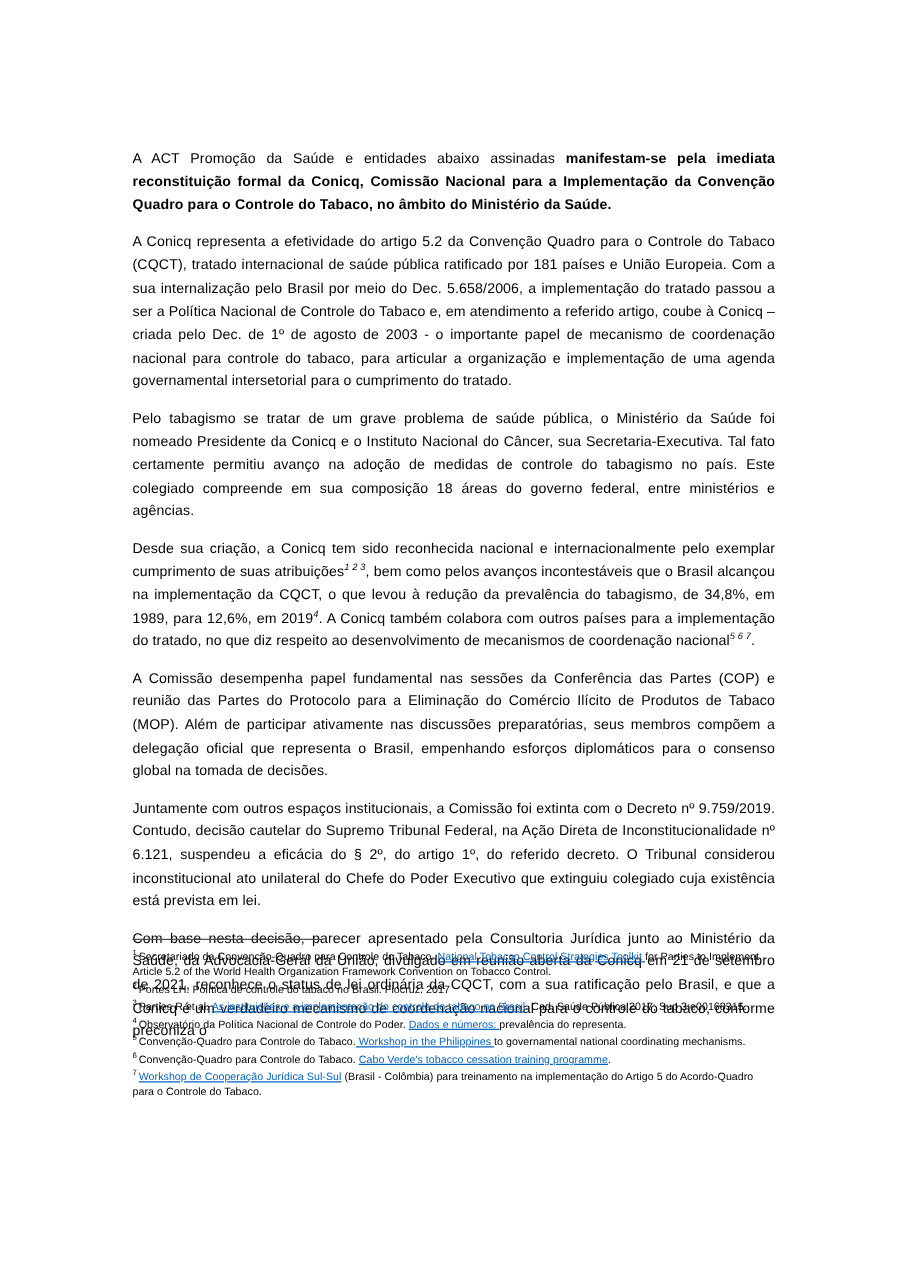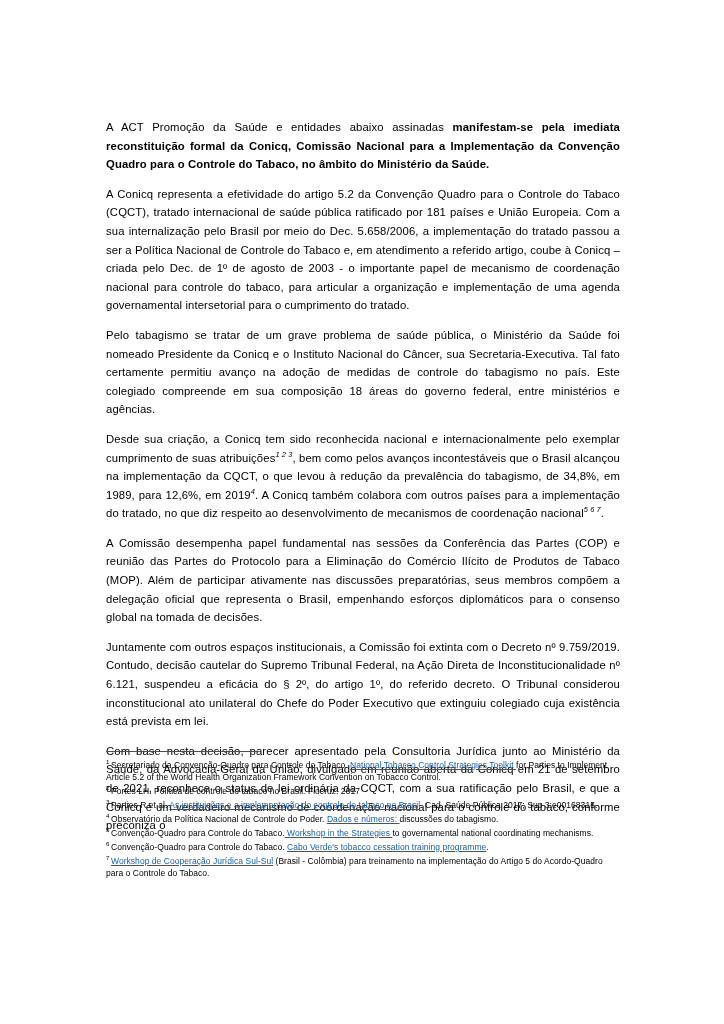--- a/index.html
+++ b/index.html
@@ -103,23 +103,23 @@
   <div id="footnotes">
 
     <div id="fn-rule"></div>
 
     <p class="fn-par"><sup class="fnum">1</sup><span>Secretariado da Convenção-Quadro para Controle do Tabaco. </span><a class="lnk" href="#">National Tobacco Control Strategies  Toolkit </a><span>for Parties to Implement Article 5.2 of the World Health Organization Framework  Convention on Tobacco Control.</span></p>
 
     <p class="fn-par"><sup class="fnum">2</sup><span>Portes LH. Política de controle do tabaco no Brasil. Fiocruz. 2017</span><span></span></p>
 
     <p class="fn-par"><sup class="fnum">3</sup><span>Parties R et al. </span><a class="lnk" href="#">As instituições e a implementação do controle do tabaco no Brasil</a><span>. Cad. Saúde  Pública 2017; Sup 3:e00168315.</span></p>
 
-    <p class="fn-par"><sup class="fnum">4</sup><span>Observatório da Política Nacional de Controle do Poder. </span><a class="lnk" href="#">Dados e números: </a><span>discussões do  tabagismo.</span></p>
+    <p class="fn-par"><sup class="fnum">4</sup><span>Observatório da Política Nacional de Controle do Poder. </span><a class="lnk" href="#">Dados e números: </a><span>prevalência do  representa.</span></p>
 
-    <p class="fn-par"><sup class="fnum">5</sup><span>Convenção-Quadro para Controle do Tabaco.</span><a class="lnk" href="#"> Workshop in the Strategies </a><span>to governamental  national coordinating mechanisms.</span></p>
+    <p class="fn-par"><sup class="fnum">5</sup><span>Convenção-Quadro para Controle do Tabaco.</span><a class="lnk" href="#"> Workshop in the Philippines </a><span>to governamental  national coordinating mechanisms.</span></p>
 
     <p class="fn-par"><sup class="fnum">6</sup><span>Convenção-Quadro para Controle do Tabaco. </span><a class="lnk" href="#">Cabo Verde's tobacco cessation training programme</a><span>.</span></p>
 
     <p class="fn-par"><sup class="fnum">7</sup><span></span><a class="lnk" href="#">Workshop de Cooperação Jurídica Sul-Sul</a><span> (Brasil - Colômbia) para treinamento na implementação do Artigo 5 do Acordo-Quadro para o Controle do Tabaco.</span></p>
 
   </div>
 
 </div>
 
 </body></html>

